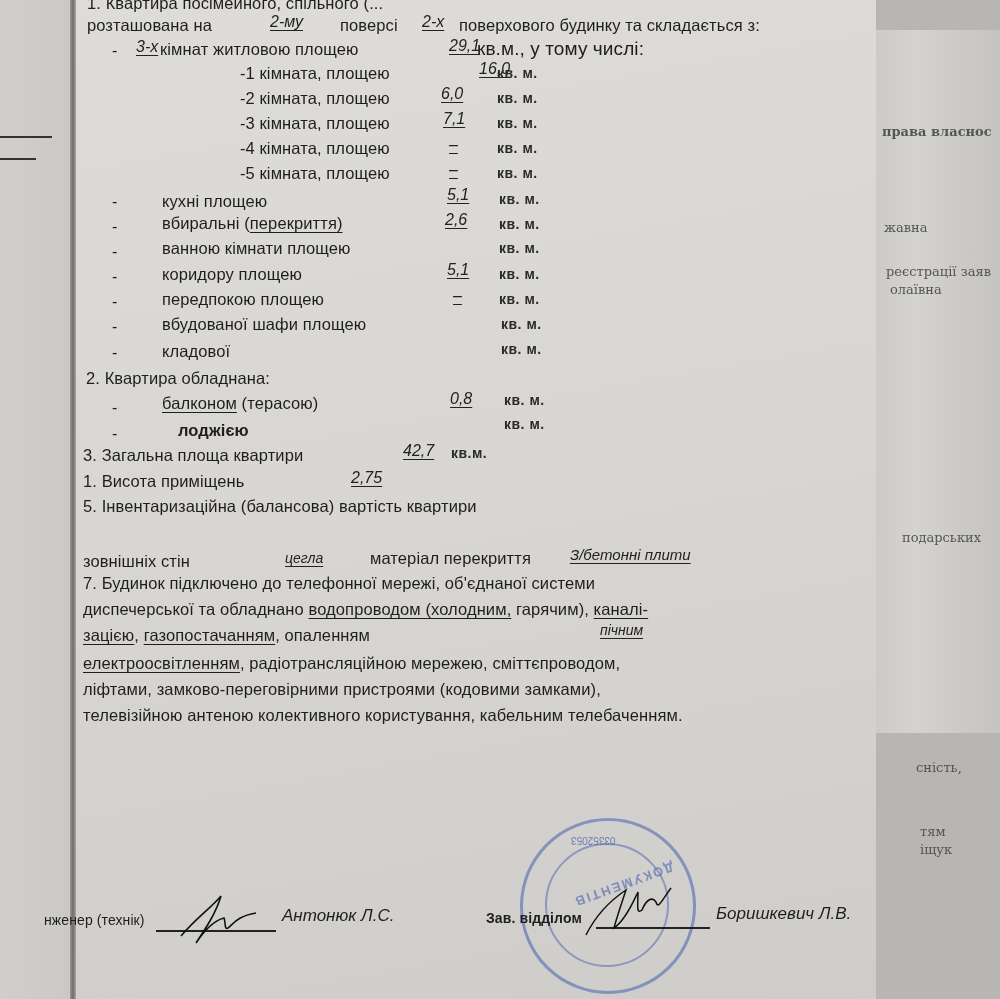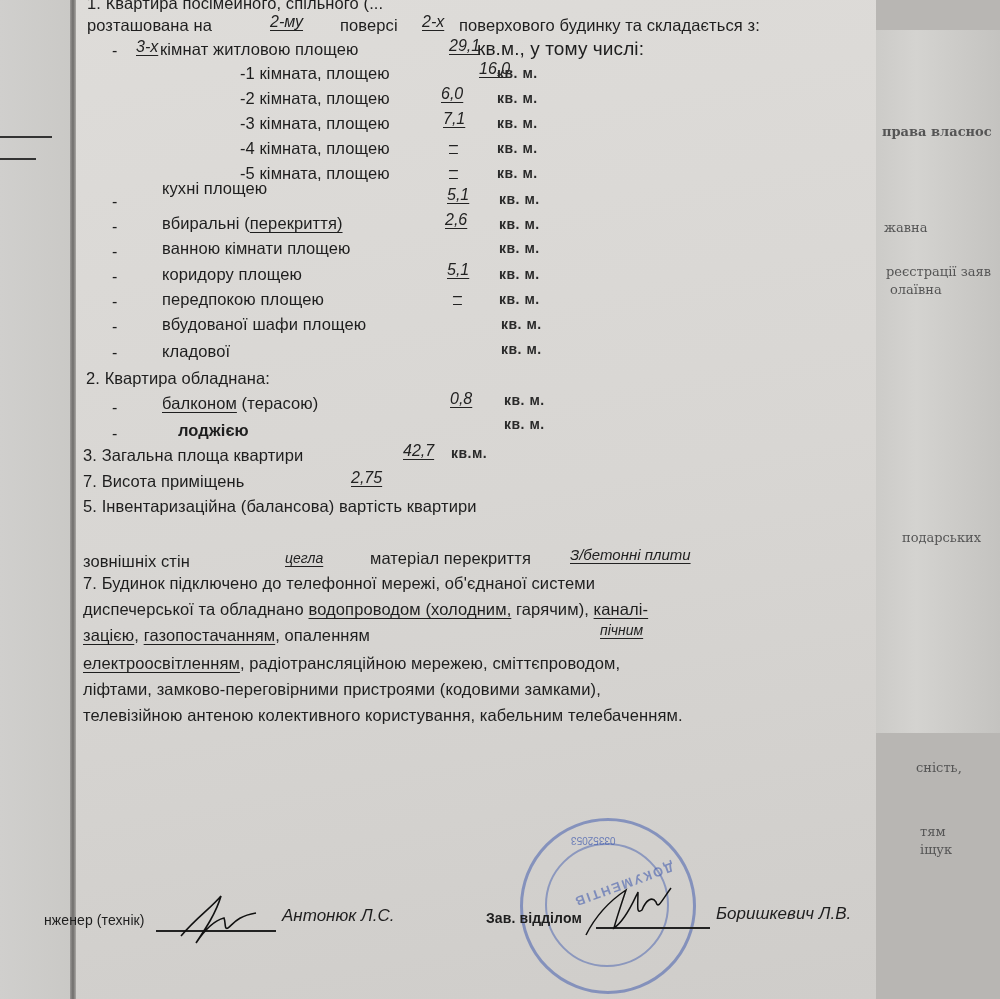--- a/index.html
+++ b/index.html
@@ -104,21 +104,21 @@
 
   <span class="line" style="left:164px;top:139px;">-4 кімната, площею</span>
   <span class="hw" style="left:373px;top:136px;">–</span>
   <span class="unit" style="left:421px;top:140px;">кв. м.</span>
 
   <span class="line" style="left:164px;top:164px;">-5 кімната, площею</span>
   <span class="hw" style="left:373px;top:161px;">–</span>
   <span class="unit" style="left:421px;top:165px;">кв. м.</span>
 
   <span class="dash" style="left:36px;top:193px;">-</span>
-  <span class="line" style="left:86px;top:179px;">кухні площею</span>
+  <span class="line" style="left:86px;top:192px;">кухні площею</span>
   <span class="hw" style="left:371px;top:186px;">5,1</span>
   <span class="unit" style="left:423px;top:191px;">кв. м.</span>
 
   <span class="dash" style="left:36px;top:218px;">-</span>
   <span class="line" style="left:86px;top:214px;">
     <span>вбиральні (</span><span class="u">перекриття)</span>
   </span>
   <span class="hw" style="left:369px;top:211px;">2,6</span>
   <span class="unit" style="left:423px;top:216px;">кв. м.</span>
 
@@ -153,21 +153,21 @@
   <span class="unit" style="left:428px;top:392px;">кв. м.</span>
 
   <span class="dash" style="left:36px;top:425px;">-</span>
   <span class="line" style="left:102px;top:421px;font-weight:bold;">лоджією</span>
   <span class="unit" style="left:428px;top:416px;">кв. м.</span>
 
   <span class="line" style="left:7px;top:446px;">3.  Загальна площа квартири</span>
   <span class="hw" style="left:327px;top:442px;">42,7</span>
   <span class="unit" style="left:375px;top:445px;">кв.м.</span>
 
-  <span class="line" style="left:7px;top:472px;">7.  Висота приміщень</span>
+  <span class="line" style="left:7px;top:472px;">1.  Висота приміщень</span>
   <span class="hw" style="left:275px;top:469px;">2,75</span>
 
   <span class="line" style="left:7px;top:497px;">5.  Інвентаризаційна (балансова) вартість квартири</span>
 
   <span class="line" style="left:7px;top:552px;">зовнішніх стін</span>
   <span class="hw" style="left:209px;top:550px;font-size:14px;">цегла</span>
   <span class="line" style="left:294px;top:549px;">матеріал перекриття</span>
   <span class="hw" style="left:494px;top:546px;font-size:15px;">З/бетонні плити</span>
 
   <span class="line" style="left:7px;top:574px;">7.  Будинок підключено до телефонної мережі, об'єднаної системи</span>

